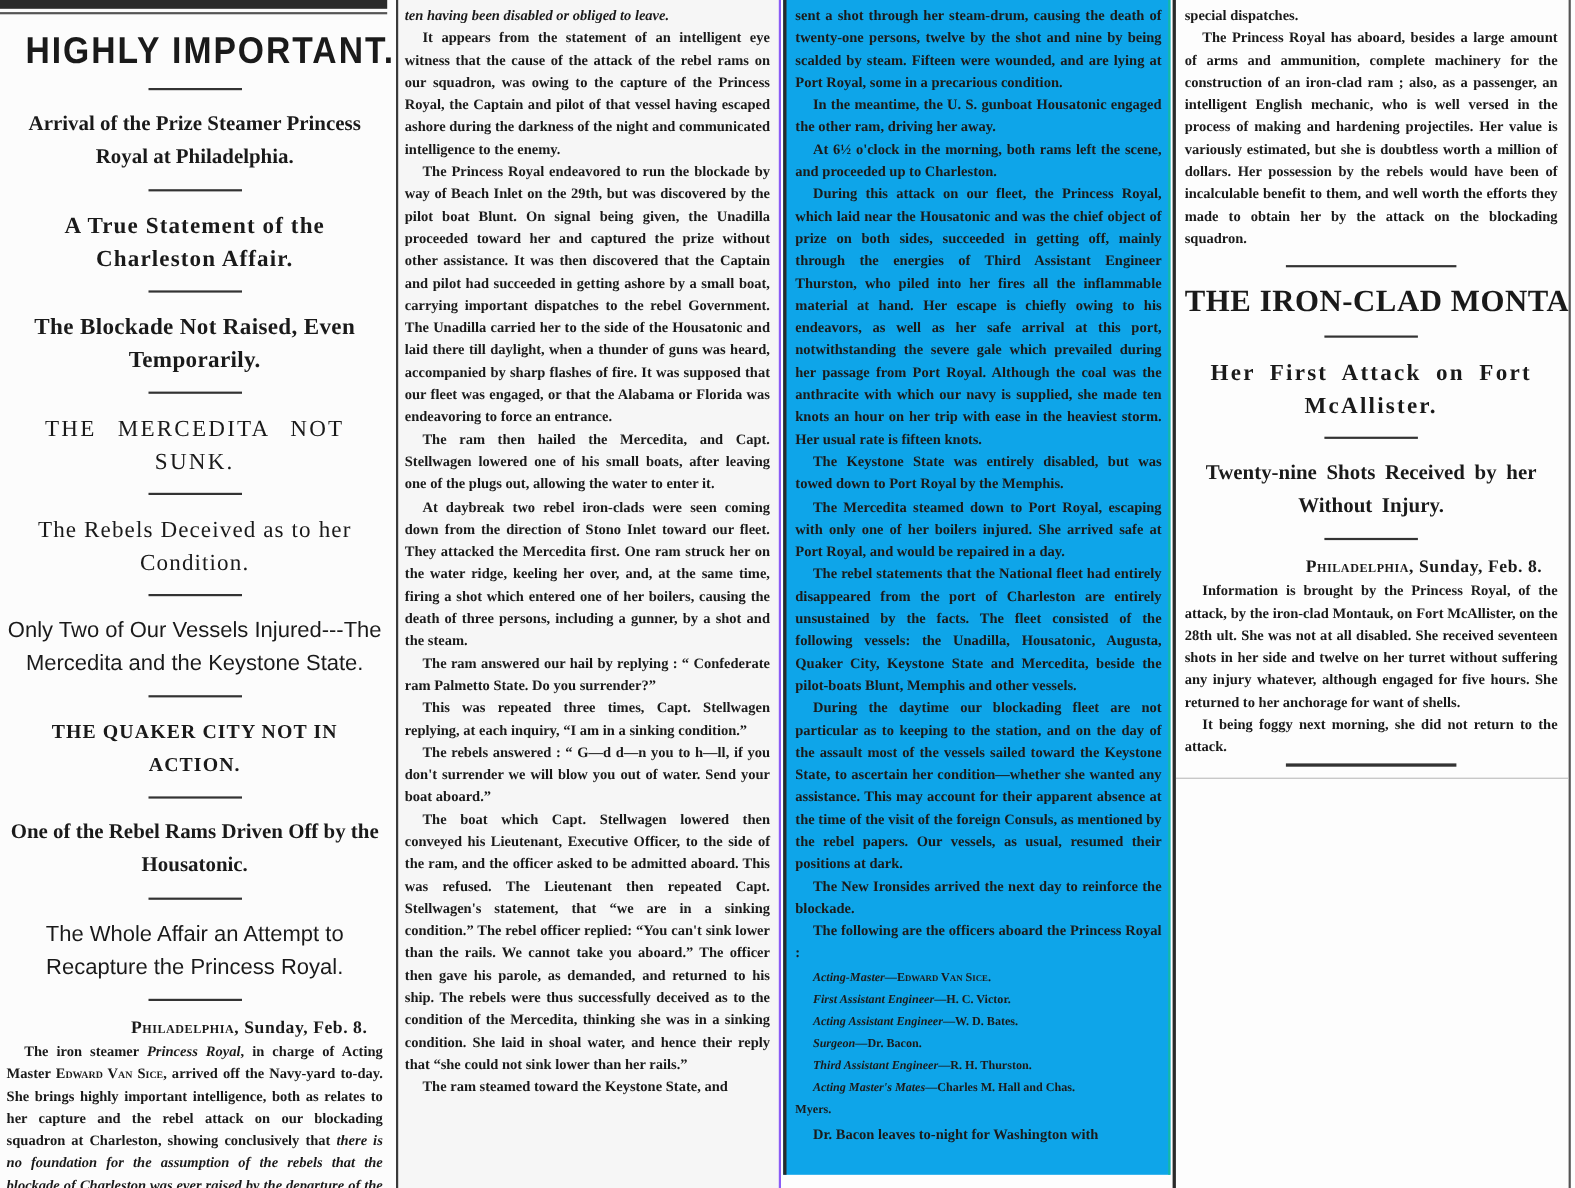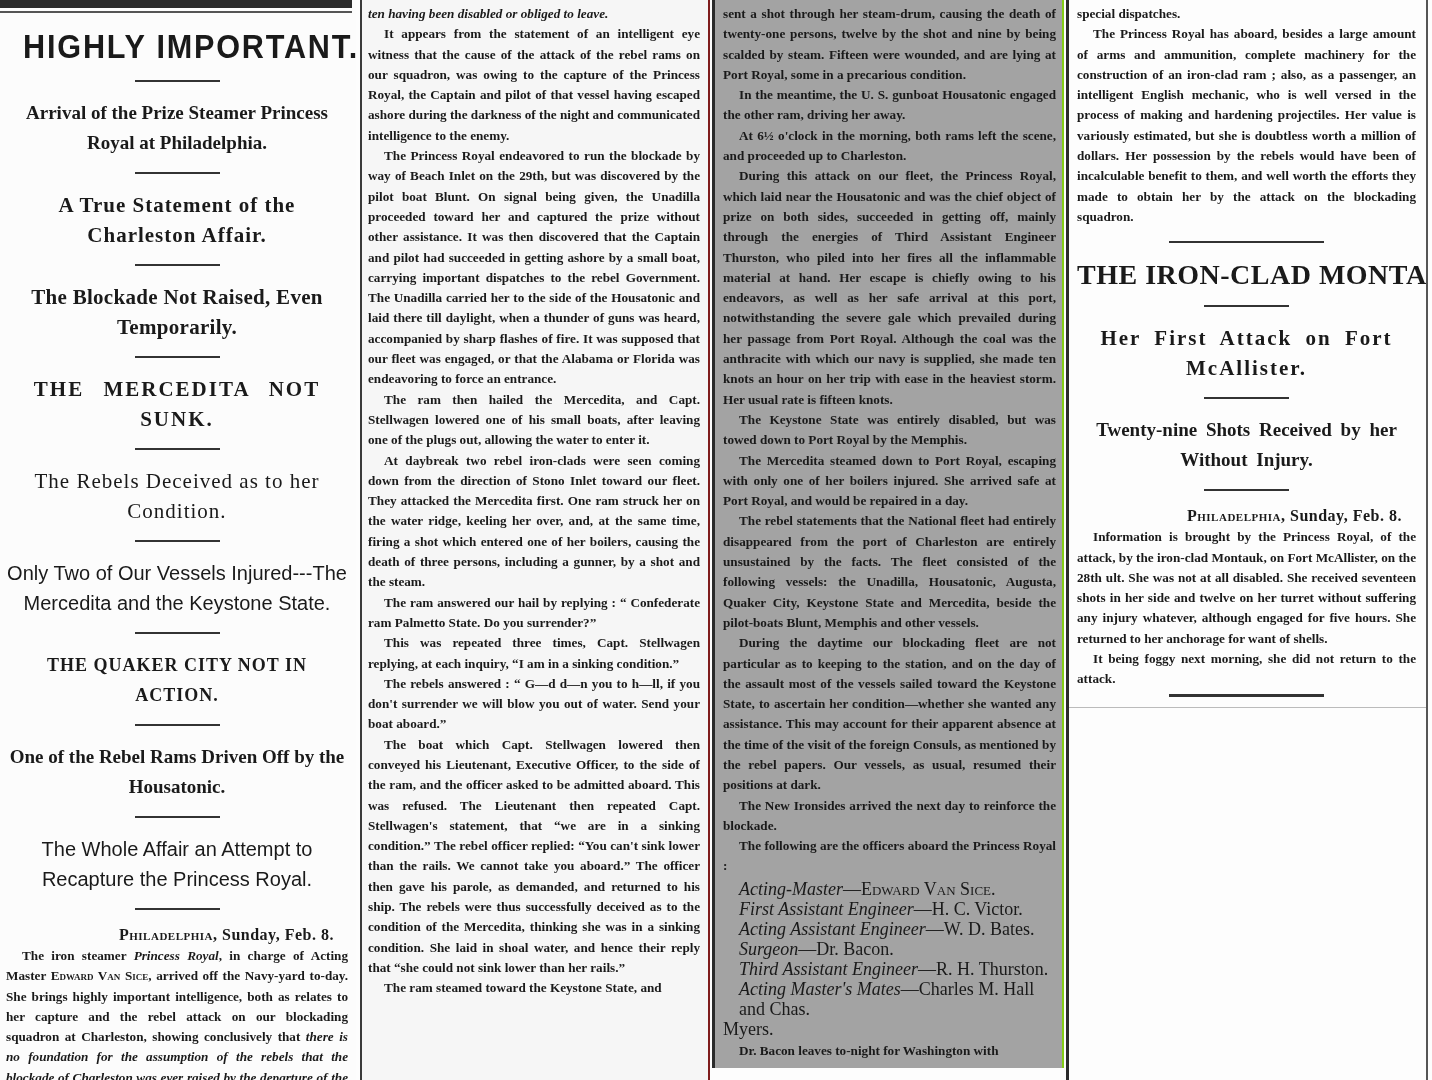--- a/index.html
+++ b/index.html
@@ -1,43 +1,43 @@
 <!DOCTYPE html>
 <html><head>
 <meta charset="utf-8">
 <style>
   html, body { margin: 0; padding: 0; background: #ffffff; }
   body { width: 1432px; height: 1080px; overflow: hidden; position: relative;
          font-family: "Liberation Serif", "DejaVu Serif", serif; color: #1a1a1a; }
   .page { position: absolute; left: 0; top: 0; width: 1432px; height: 1080px; background: #fdfdfd; }
   .col { position: absolute; top: 0; box-sizing: border-box; overflow: hidden; }
   .col1 { left: 0; width: 356px; height: 1080px; background: #fcfcfc; }
-  .col2 { left: 360px; width: 350px; height: 1080px; background: #f6f6f6; border-left: 2px solid #3a3a3a; border-right: 2px solid #7f1d1d; padding: 4px 8px 0 6px; }
-  .col3 { left: 712px; width: 352px; height: 1068px; background: #a3a3a3; border-left: 3px solid #2a2a2a; border-right: 2px solid #84cc16; padding: 4px 6px 0 8px; }
+  .col2 { left: 360px; width: 350px; height: 1080px; background: #f6f6f6; border-left: 2px solid #3a3a3a; border-right: 2px solid #8b5cf6; padding: 4px 8px 0 6px; }
+  .col3 { left: 712px; width: 352px; height: 1068px; background: #0ea5e9; border-left: 3px solid #2a2a2a; border-right: 2px solid #14b8a6; padding: 4px 6px 0 8px; }
   .col4 { left: 1066px; width: 362px; height: 1080px; background: #fdfdfd; border-left: 3px solid #2a2a2a; border-right: 2px solid #555; padding: 4px 10px 0 8px; }
   .topbar { height: 8px; background: #2b2b2b; margin: 0 4px 0 0; }
   .topbar2 { height: 2px; background: #555; margin: 3px 4px 0 0; }
   .col1-inner { padding: 0 8px 0 6px; }
 
   .hd-main { font-family: "Liberation Sans", "DejaVu Sans", sans-serif; font-weight: bold; font-size: 34px;
              letter-spacing: 2px; text-align: center; margin: 14px 0 10px 0; transform: scaleX(0.9); transform-origin: center; white-space: nowrap; }
   .hd { text-align: center; font-weight: bold; line-height: 30px; margin: 0; }
   .hd.sz20 { font-size: 19px; }
   .hd.sz21 { font-size: 21px; letter-spacing: 1px; }
   .hd.sans { font-family: "Liberation Sans Narrow", "Liberation Sans", "DejaVu Sans", sans-serif; font-weight: normal; font-size: 20px; }
   .hd.caps { font-size: 19px; letter-spacing: 2px; }
   .rule { width: 85px; height: 2px; background: #333; margin: 14px auto 16px auto; }
   .rule.long { width: 155px; margin: 8px auto 10px auto; }
 
   .dateline { text-align: right; font-size: 16px; font-weight: bold; margin: 4px 14px 2px 0; letter-spacing: 0.5px; }
   .sc { font-variant: small-caps; }
   p.body { margin: 0; font-size: 13.2px; line-height: 20.3px; text-align: justify; font-weight: bold; text-indent: 16px; }
   p.body.noind { text-indent: 0; }
   i { font-style: italic; }
-  .officers { font-size: 18px; line-height: 20px; font-weight: normal; margin: 2px 0 2px 0; }
+  .officers { font-size: 11px; line-height: 20px; font-weight: bold; margin: 2px 0 2px 0; }
   .officers div { padding-left: 16px; }
   .officers div.cont { padding-left: 0; }
 
   .hd-montauk { text-align: center; font-size: 28px; font-weight: bold; letter-spacing: 0.5px; margin: 2px 0 0 0; white-space: nowrap; }
   .col4 .rule { margin: 14px auto 16px auto; }
   .bottom-rule { width: 155px; height: 3px; background: #333; margin: 4px auto 0 auto; }
   .hr-light { height: 1px; background: #bbb; margin: 10px -10px 0 -8px; }
 </style>
 </head>
 <body>
@@ -49,21 +49,21 @@
     <div class="topbar2"></div>
     <div class="col1-inner">
       <div class="hd-main">HIGHLY IMPORTANT.</div>
       <div class="rule"></div>
       <div class="hd sz20">Arrival of the Prize Steamer Princess Royal at Philadelphia.</div>
       <div class="rule"></div>
       <div class="hd sz21">A True Statement of the Charleston Affair.</div>
       <div class="rule"></div>
       <div class="hd sz21" style="letter-spacing:0.3px">The Blockade Not Raised, Even Temporarily.</div>
       <div class="rule"></div>
-      <div class="hd caps" style="font-weight:bold;font-size:21px;word-spacing:12px">THE MERCEDITA NOT SUNK.</div>
+      <div class="hd caps" style="font-weight:normal;font-size:21px;word-spacing:12px">THE MERCEDITA NOT SUNK.</div>
       <div class="rule"></div>
       <div class="hd sz21" style="font-weight:normal">The Rebels Deceived as to her Condition.</div>
       <div class="rule"></div>
       <div class="hd sans">Only Two of Our Vessels Injured---The Mercedita and the Keystone State.</div>
       <div class="rule"></div>
       <div class="hd caps" style="font-size:18px;letter-spacing:1px">THE QUAKER CITY NOT IN ACTION.</div>
       <div class="rule"></div>
       <div class="hd sz20">One of the Rebel Rams Driven Off by the Housatonic.</div>
       <div class="rule"></div>
       <div class="hd sans">The Whole Affair an Attempt to Recapture the Princess Royal.</div>

